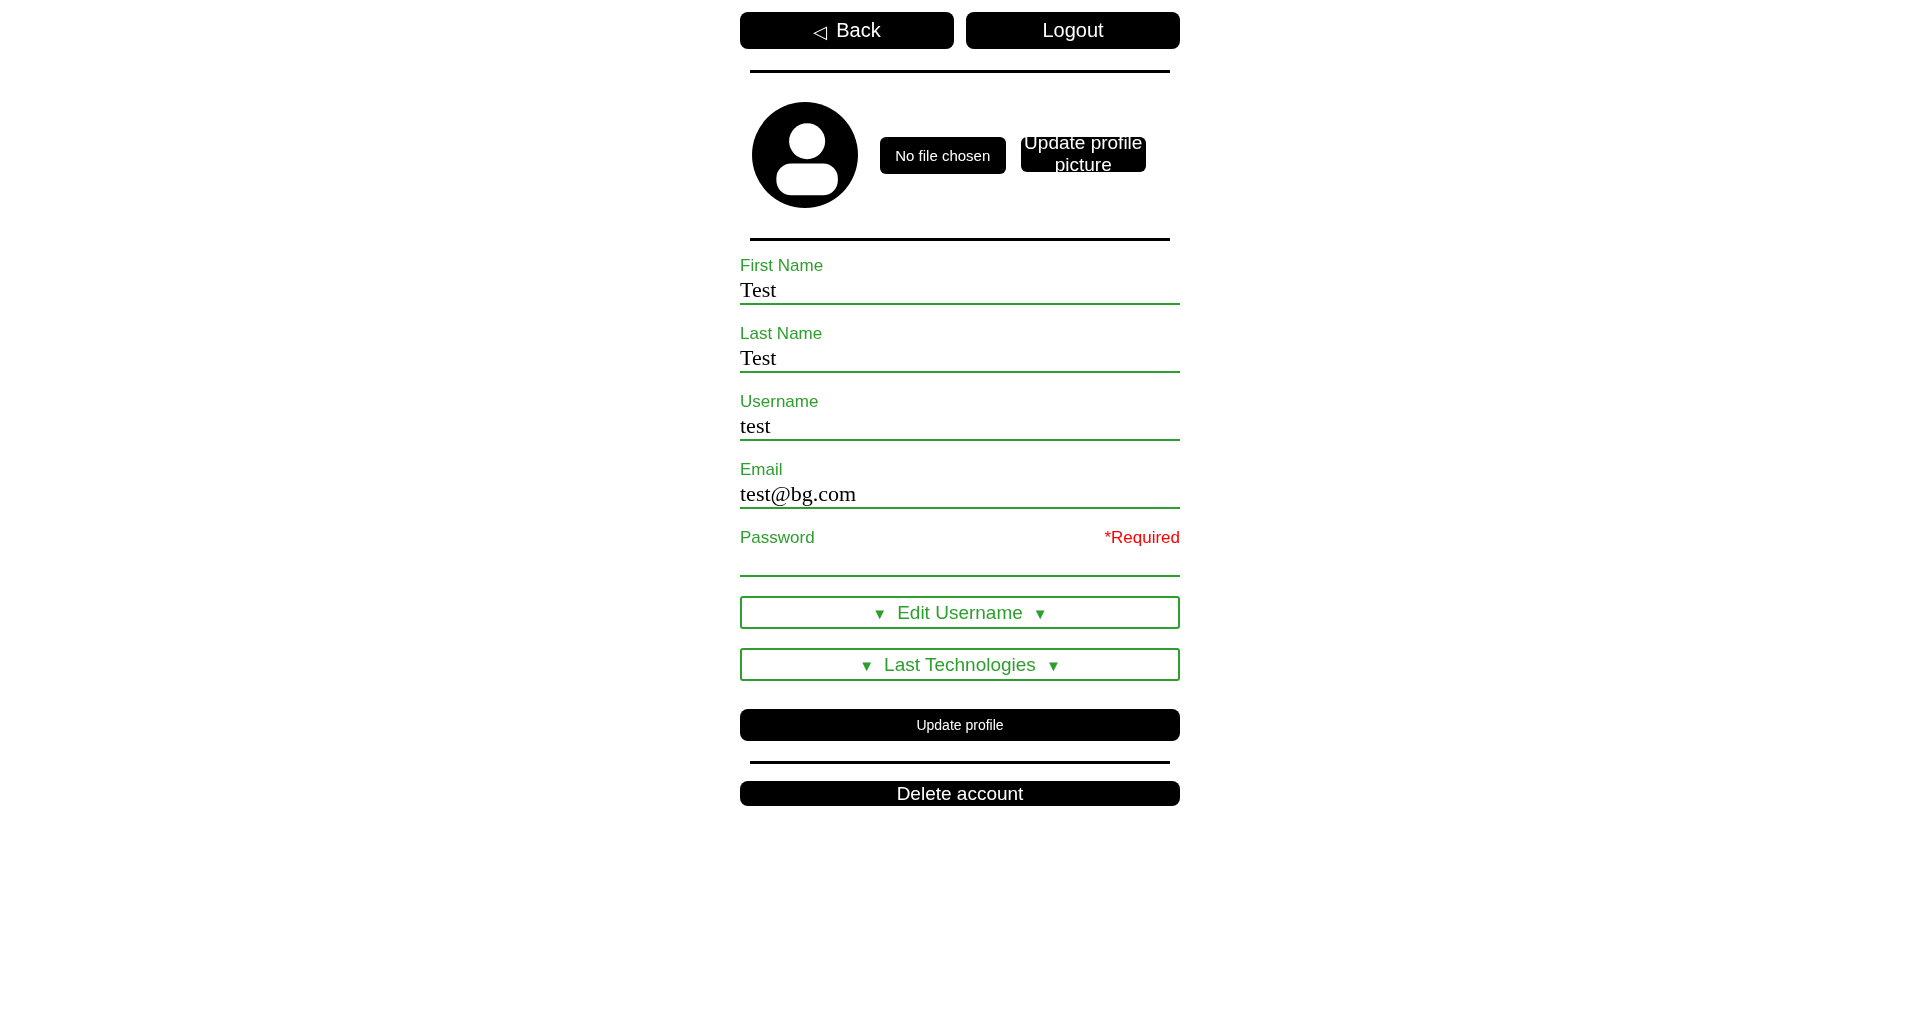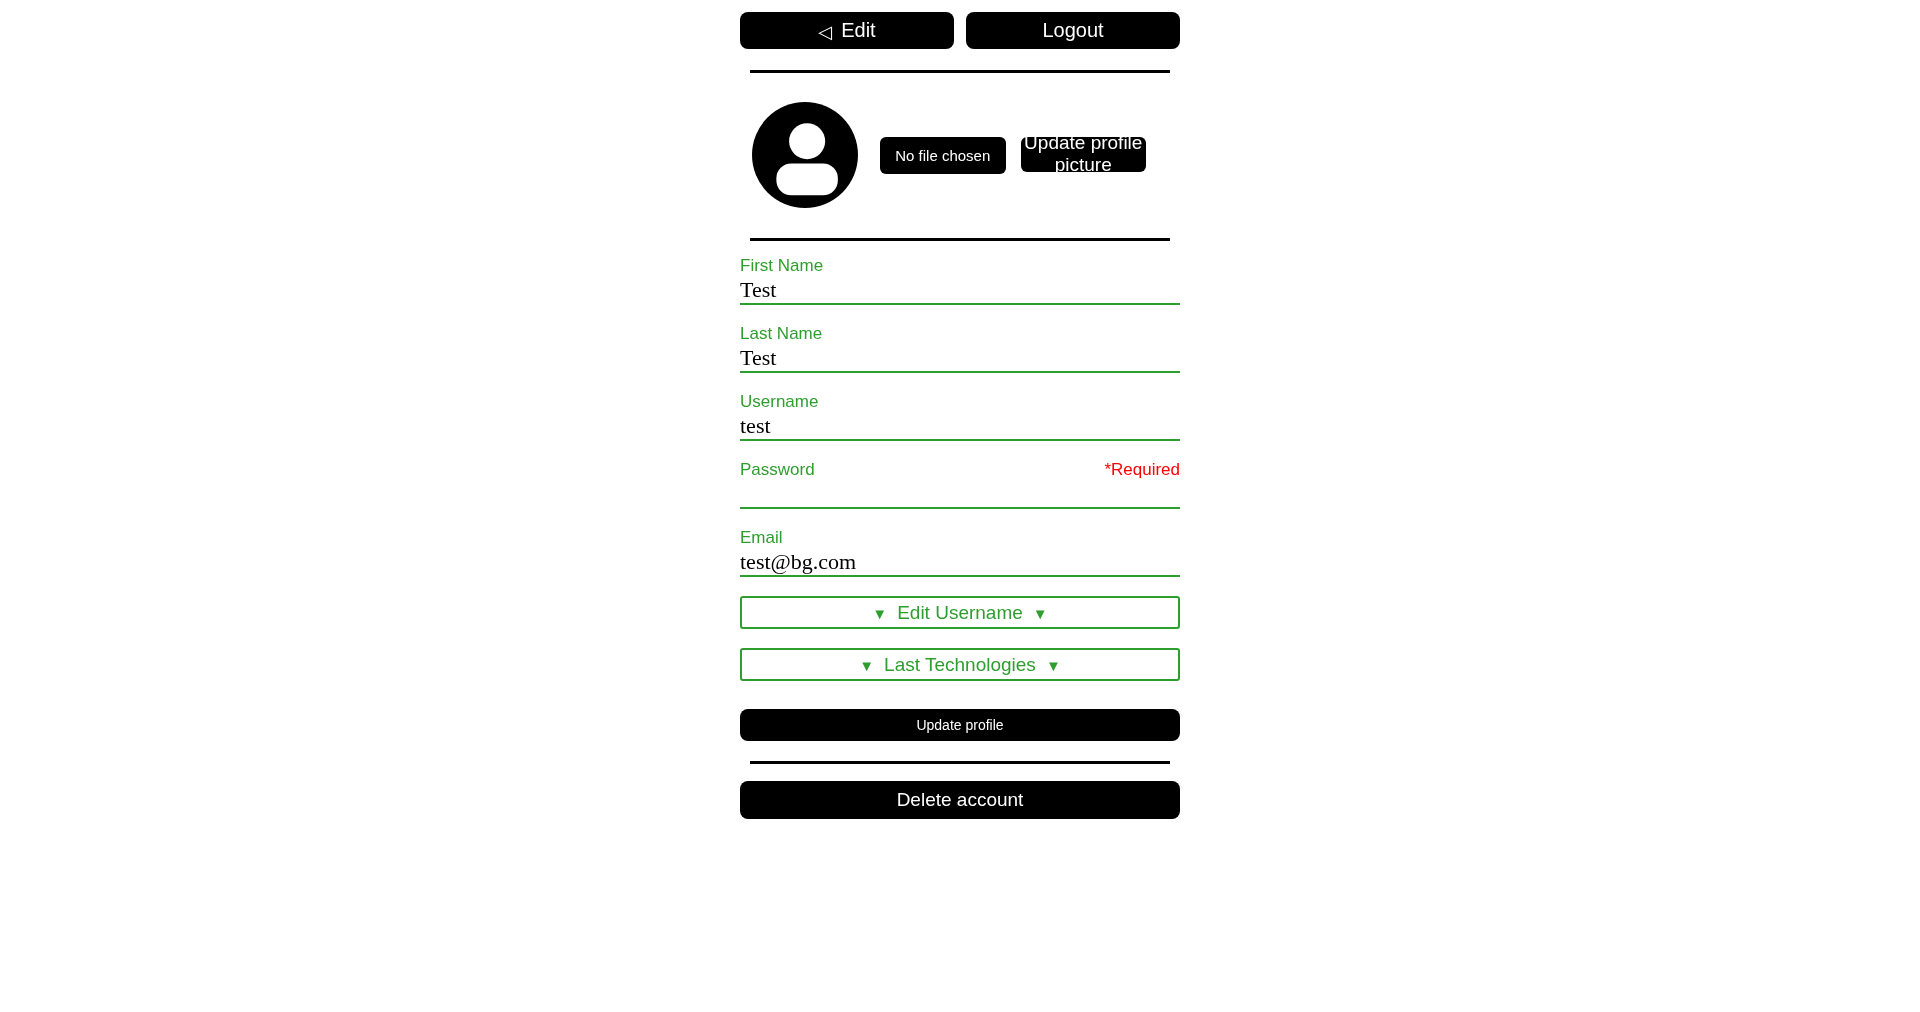--- a/index.html
+++ b/index.html
@@ -145,33 +145,33 @@
     top: 1px;
   }
   .update-profile-btn {
     width: 100%;
     height: 32px;
     font-size: 14px;
     margin-top: 28px;
   }
   .delete-btn {
     width: 100%;
-    height: 38px;
+    height: 25px;
     font-size: 19px;
   }
 </style>
 </head>
 <body>
 
 <div class="container">
 
   <div class="header-row">
     <button class="btn-black header-btn">
       <span class="back-arrow">◁</span>
-      <span>Edit</span>
+      <span>Back</span>
     </button>
     <button class="btn-black header-btn">
       <span>Logout</span>
     </button>
   </div>
 
   <hr class="rule hr1">
 
   <div class="avatar-row">
     <svg class="avatar" viewBox="0 0 100 100">
@@ -214,31 +214,31 @@
 
     <div class="field">
       <div class="field-label-row">
         <span class="field-label">Username</span>
       </div>
       <input type="text" class="field-input" value="test" style="">
     </div>
 
     <div class="field">
       <div class="field-label-row">
+        <span class="field-label">Email</span>
+      </div>
+      <input type="text" class="field-input" value="test@bg.com" style="">
+    </div>
+
+    <div class="field">
+      <div class="field-label-row">
         <span class="field-label">Password</span>
         <span class="required-note">*Required</span>
       </div>
       <input type="password" class="field-input" value="" style="">
-    </div>
-
-    <div class="field">
-      <div class="field-label-row">
-        <span class="field-label">Email</span>
-      </div>
-      <input type="text" class="field-input" value="test@bg.com" style="">
     </div>
 
     <button class="btn-outline edit-langs">
       <span class="tri">▼</span>
       <span>Edit Username</span>
       <span class="tri">▼</span>
     </button>
 
     <button class="btn-outline edit-tech">
       <span class="tri">▼</span>

